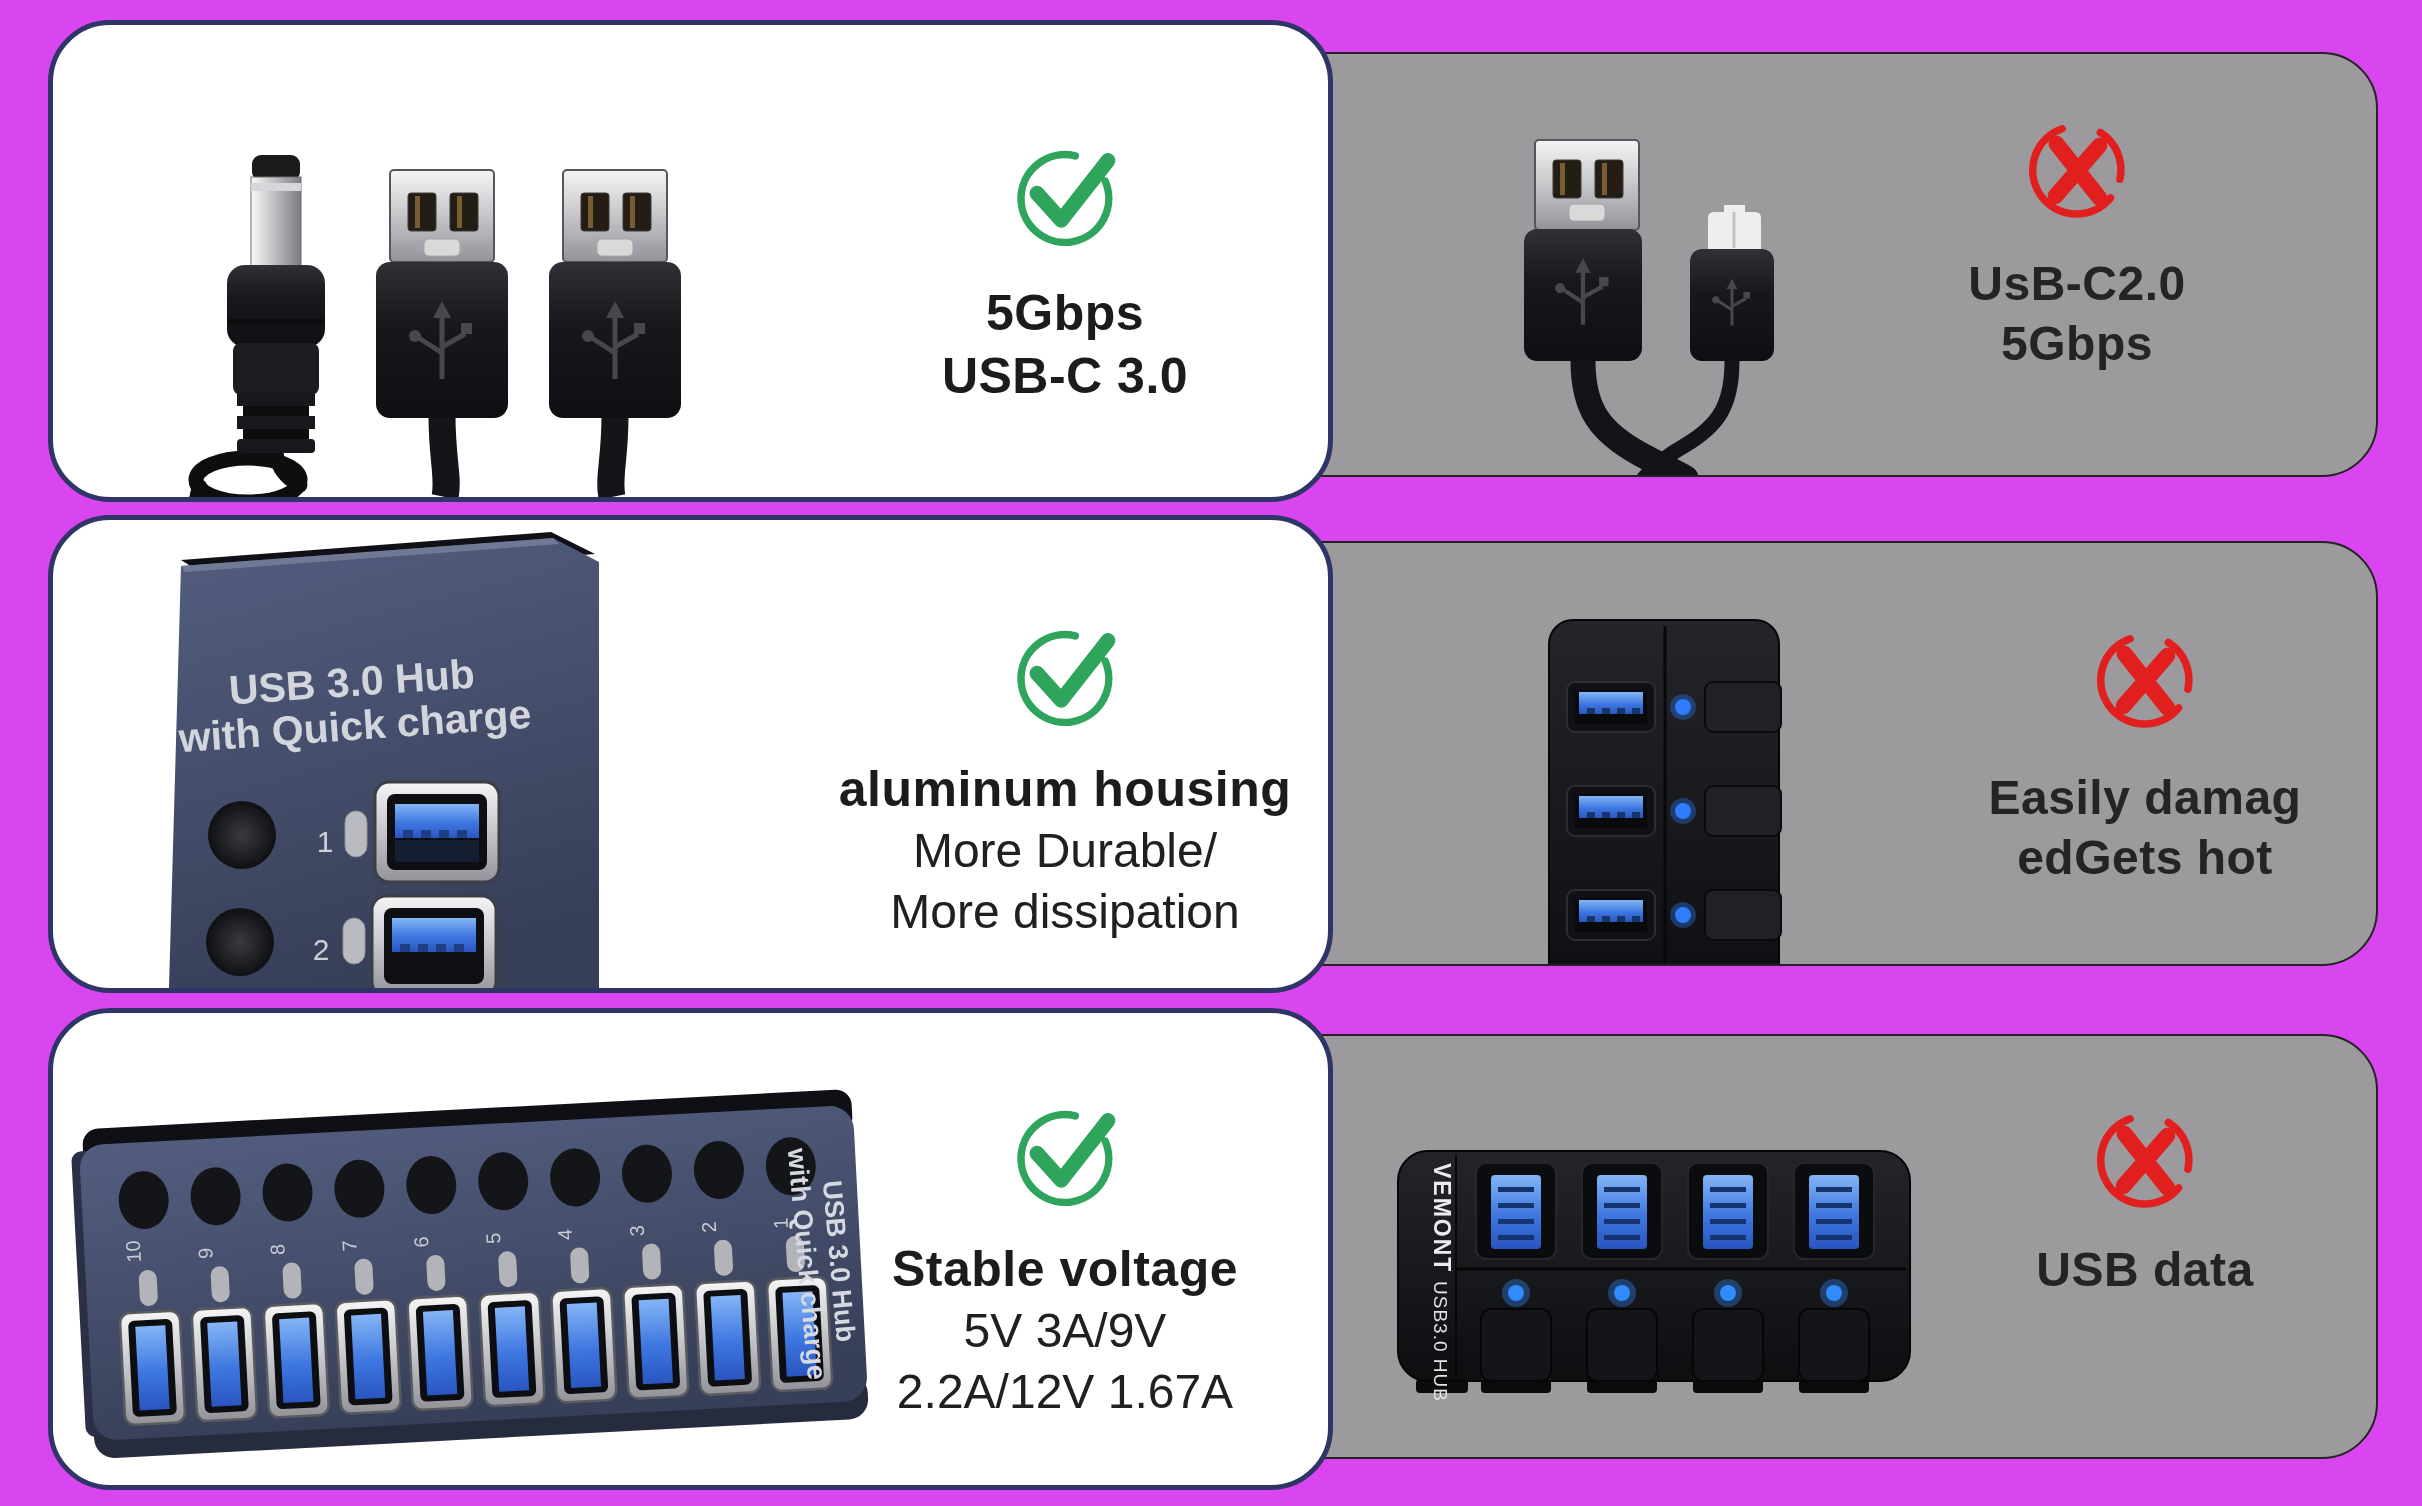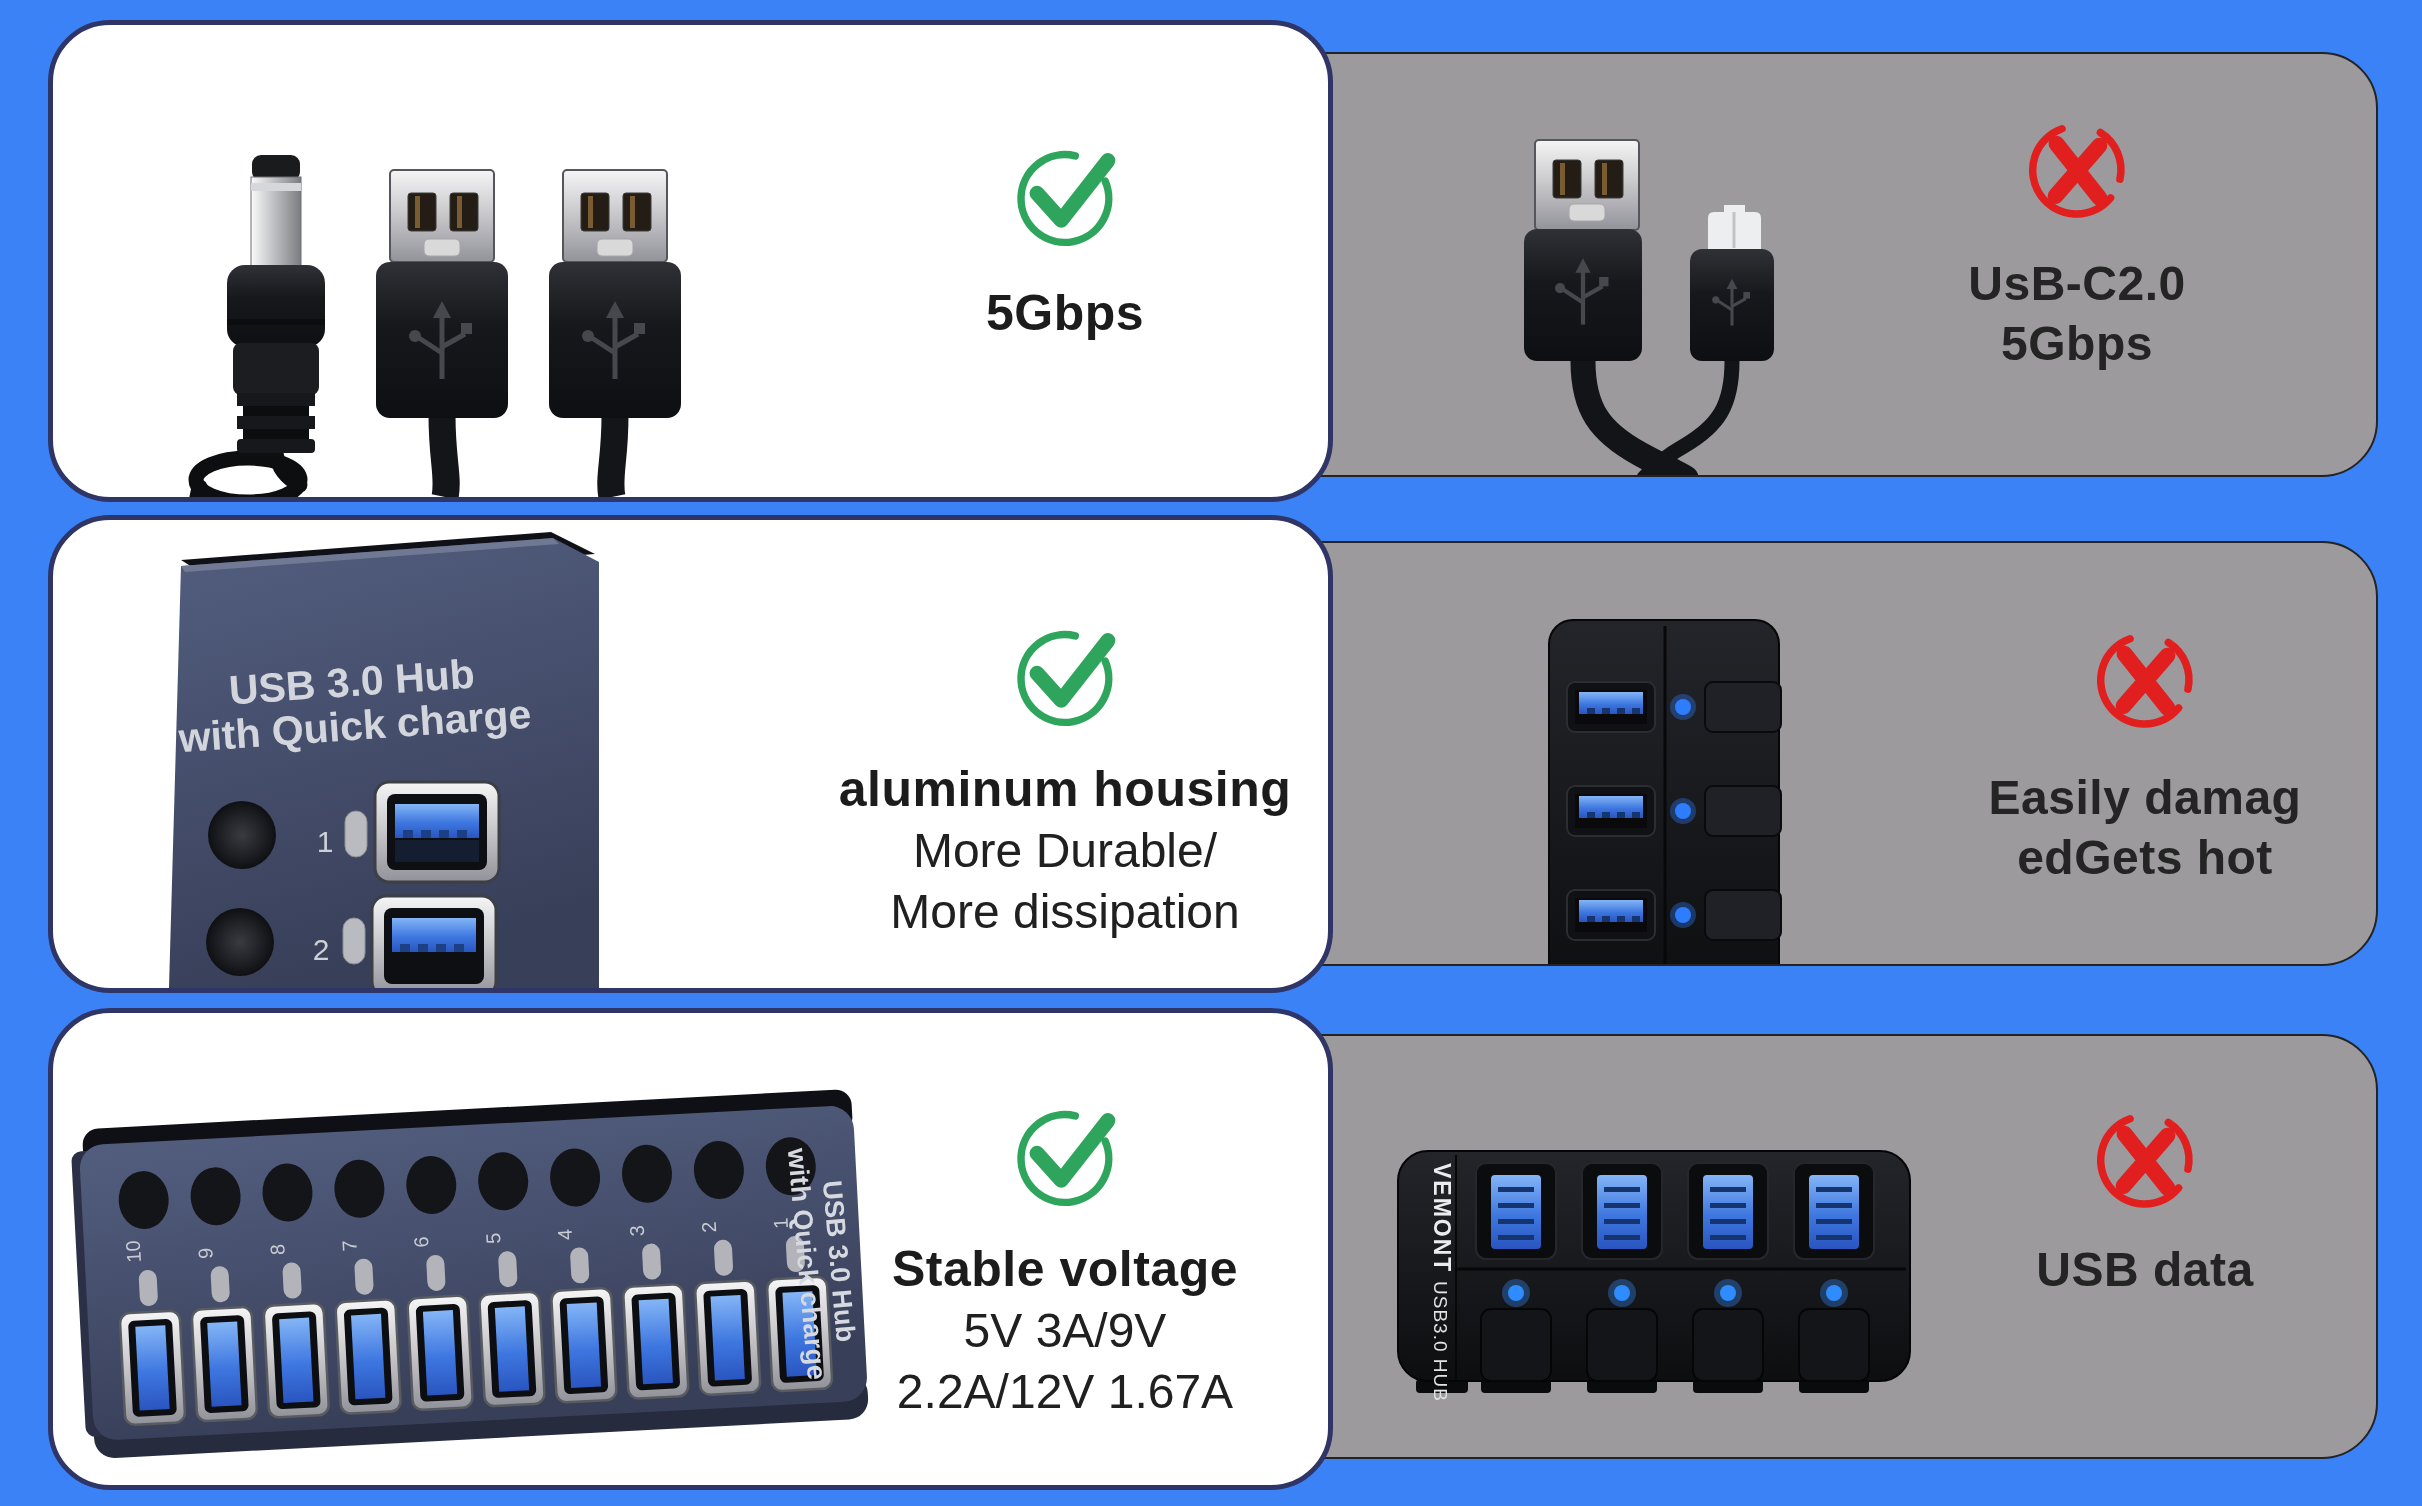--- a/index.html
+++ b/index.html
@@ -1,16 +1,16 @@
 <!DOCTYPE html>
 <html><head>
 <meta charset="utf-8">
 <style>
   html,body{margin:0;padding:0;background:#ffffff;}
-  .canvas{position:relative;width:2422px;height:1506px;background:#3b82f6;overflow:hidden;
+  .canvas{position:relative;width:2422px;height:1506px;background:#d946ef;overflow:hidden;
           font-family:"Liberation Sans",sans-serif;}
   .panel{position:absolute;left:700px;width:1678px;height:425px;background:#9c9a9c;
          border:2px solid #232323;border-radius:56px;overflow:hidden;z-index:1;box-sizing:border-box;}
   .card{position:absolute;left:48px;width:1285px;background:#ffffff;border:5px solid #2f3566;
         border-radius:62px;overflow:hidden;z-index:2;box-sizing:border-box;}
   .p1{top:52px;} .p2{top:541px;} .p3{top:1034px;}
   .c1{top:20px;height:482px;} .c2{top:515px;height:478px;} .c3{top:1008px;height:482px;}
   .feature{position:absolute;display:flex;flex-direction:column;align-items:center;
            text-align:center;z-index:3;}
   .pro1{left:785px;top:140px;width:560px;}
@@ -150,20 +150,21 @@
       </svg>
     </div>
     <div class="feature pro1">
       <span class="icon">
         <svg width="112" height="112" viewBox="0 0 120 120">
           <path d="M103 44 A47 47 0 1 1 71 17" fill="none" stroke="#2fa45c" stroke-width="8" stroke-linecap="round"></path>
           <path d="M30 57 L56 86 L106 22" fill="none" stroke="#2fa45c" stroke-width="16" stroke-linecap="round" stroke-linejoin="round"></path>
         </svg>
       </span>
       <div class="h1">5Gbps</div>
+      <div class="h1">USB-C 3.0</div>
     </div>
     <div class="feature con1">
       <span class="icon">
         <svg width="112" height="112" viewBox="0 0 120 120">
           <path d="M96 92 A47 47 0 1 1 44 18" fill="none" stroke="#e11f1f" stroke-width="8" stroke-linecap="round"></path>
           <path d="M85 22 A47 47 0 0 1 106 72" fill="none" stroke="#e11f1f" stroke-width="8" stroke-linecap="round"></path>
           <path d="M38 34 L84 92 M84 36 L37 90" fill="none" stroke="#e11f1f" stroke-width="17" stroke-linecap="round"></path>
         </svg>
       </span>
       <div class="conh">UsB-C2.0</div>

